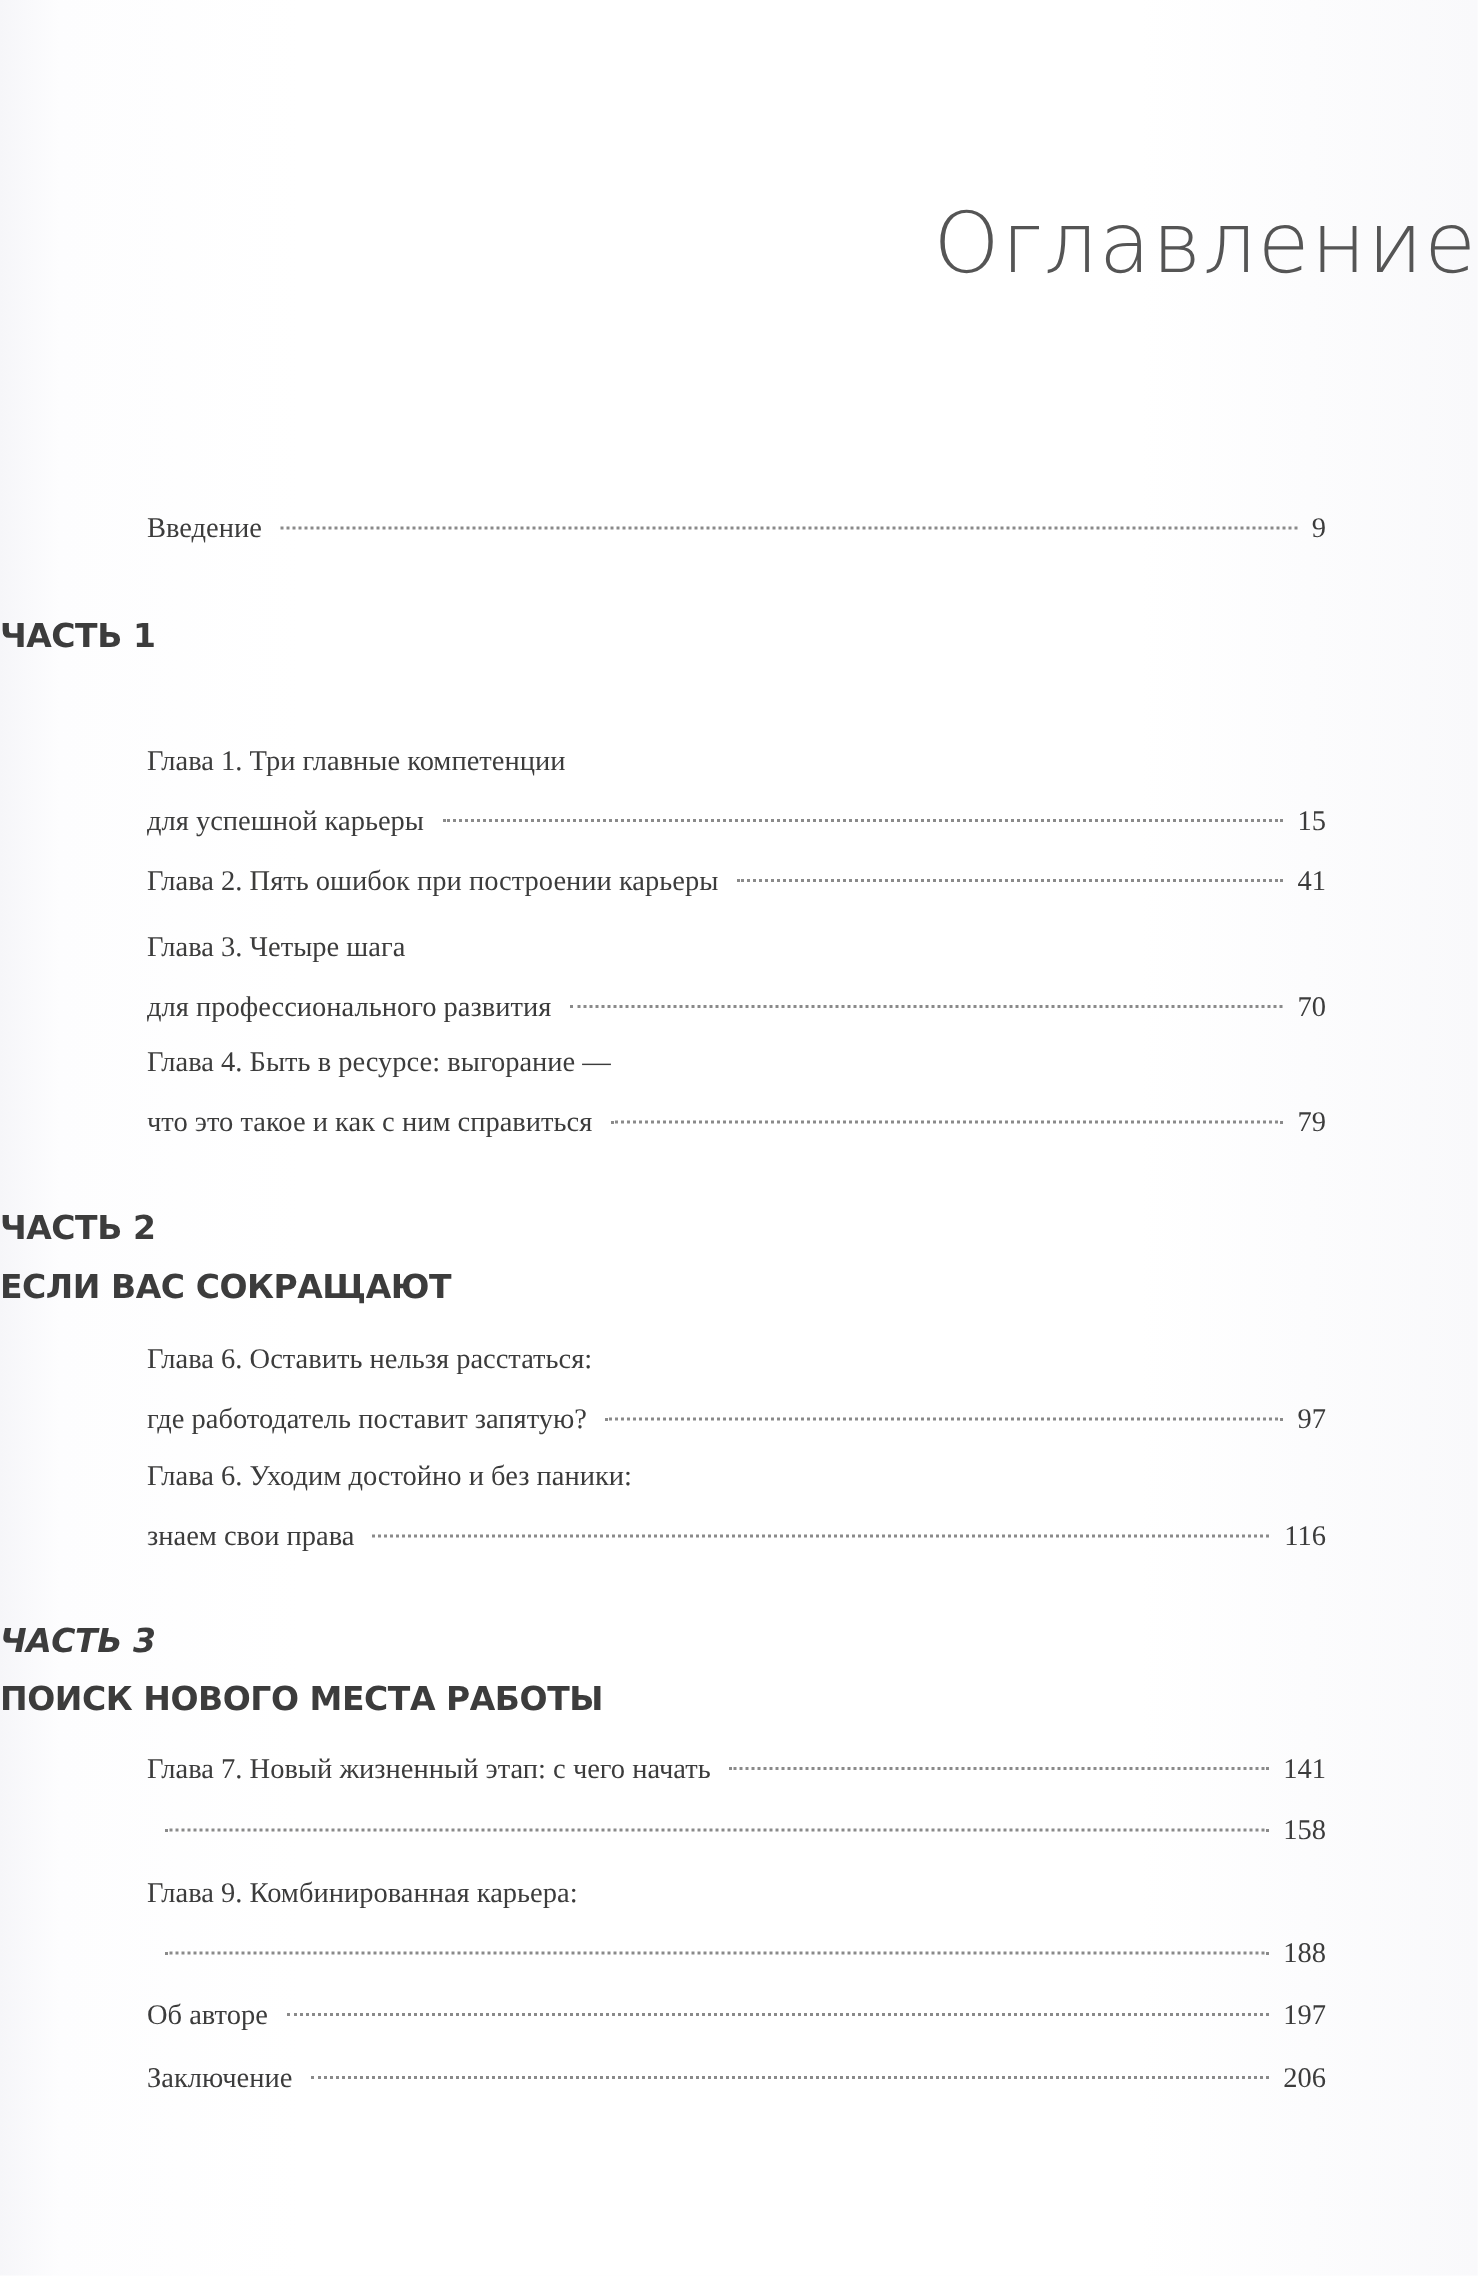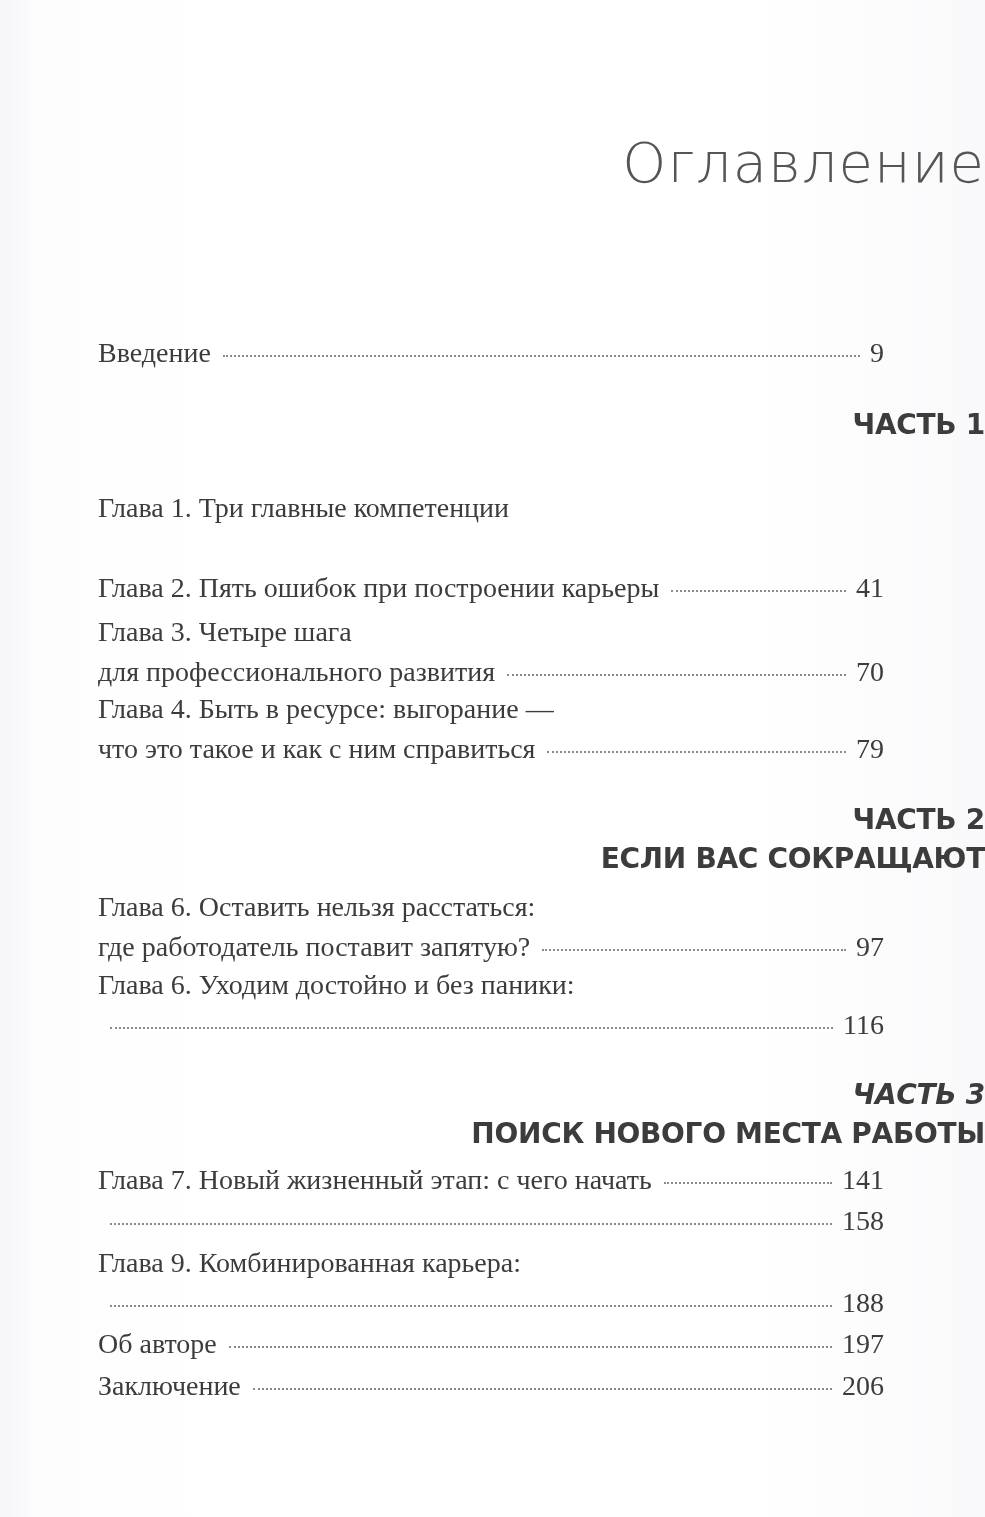--- a/index.html
+++ b/index.html
@@ -30,21 +30,21 @@
       font-size: 56px;
       letter-spacing: 1px;
       color: #555555;
       line-height: 70px;
     }
     .entry {
       position: absolute;
       left: 98px;
       width: 786px;
       font-family: "Liberation Serif", serif;
-      font-size: 28px;
+      font-size: 19px;
       color: #3c3c3c;
       line-height: 40px;
     }
     .entry .line {
       display: flex;
       align-items: baseline;
       height: 40px;
       white-space: nowrap;
     }
     .entry .line .text {
@@ -58,24 +58,24 @@
       transform: translateY(-5px);
     }
     .entry .line .page-num {
       flex: 0 0 auto;
       text-align: right;
       font-family: "Liberation Serif", serif;
     }
     .part-heading {
       position: absolute;
       left: 0; width: 985px;
-      text-align: right;
+      text-align: left;
       font-family: "DejaVu Sans", sans-serif;
       font-weight: bold;
-      font-size: 28px;
+      font-size: 22px;
       color: #3c3c3c;
       line-height: 40px;
       letter-spacing: -0.3px;
     }
   </style>
 </head>
 <body>
 
 <div class="page">
 
@@ -88,20 +88,25 @@
       <span class="page-num">9</span>
     </div>
   </div>
 
   <div class="part-heading" style="top:405px;">ЧАСТЬ 1</div>
 
   <div class="entry" style="top:488px;">
     <div class="line">
       <span class="text">Глава 1. Три главные компетенции</span>
     </div>
+    <div class="line">
+      <span class="text">для успешной карьеры</span>
+      <span class="dots"></span>
+      <span class="page-num">15</span>
+    </div>
   </div>
 
   <div class="entry" style="top:568px;">
     <div class="line">
       <span class="text">Глава 2. Пять ошибок при построении карьеры</span>
       <span class="dots"></span>
       <span class="page-num">41</span>
     </div>
   </div>
 
@@ -139,20 +144,21 @@
       <span class="dots"></span>
       <span class="page-num">97</span>
     </div>
   </div>
 
   <div class="entry" style="top:965px;">
     <div class="line">
       <span class="text">Глава 6. Уходим достойно и без паники:</span>
     </div>
     <div class="line">
+      <span class="text">знаем свои права</span>
       <span class="dots"></span>
       <span class="page-num">116</span>
     </div>
   </div>
 
   <div class="part-heading" style="top:1075px;font-style:italic;">ЧАСТЬ 3</div>
   <div class="part-heading" style="top:1114px;">ПОИСК НОВОГО МЕСТА РАБОТЫ</div>
 
   <div class="entry" style="top:1160px;">
     <div class="line">

